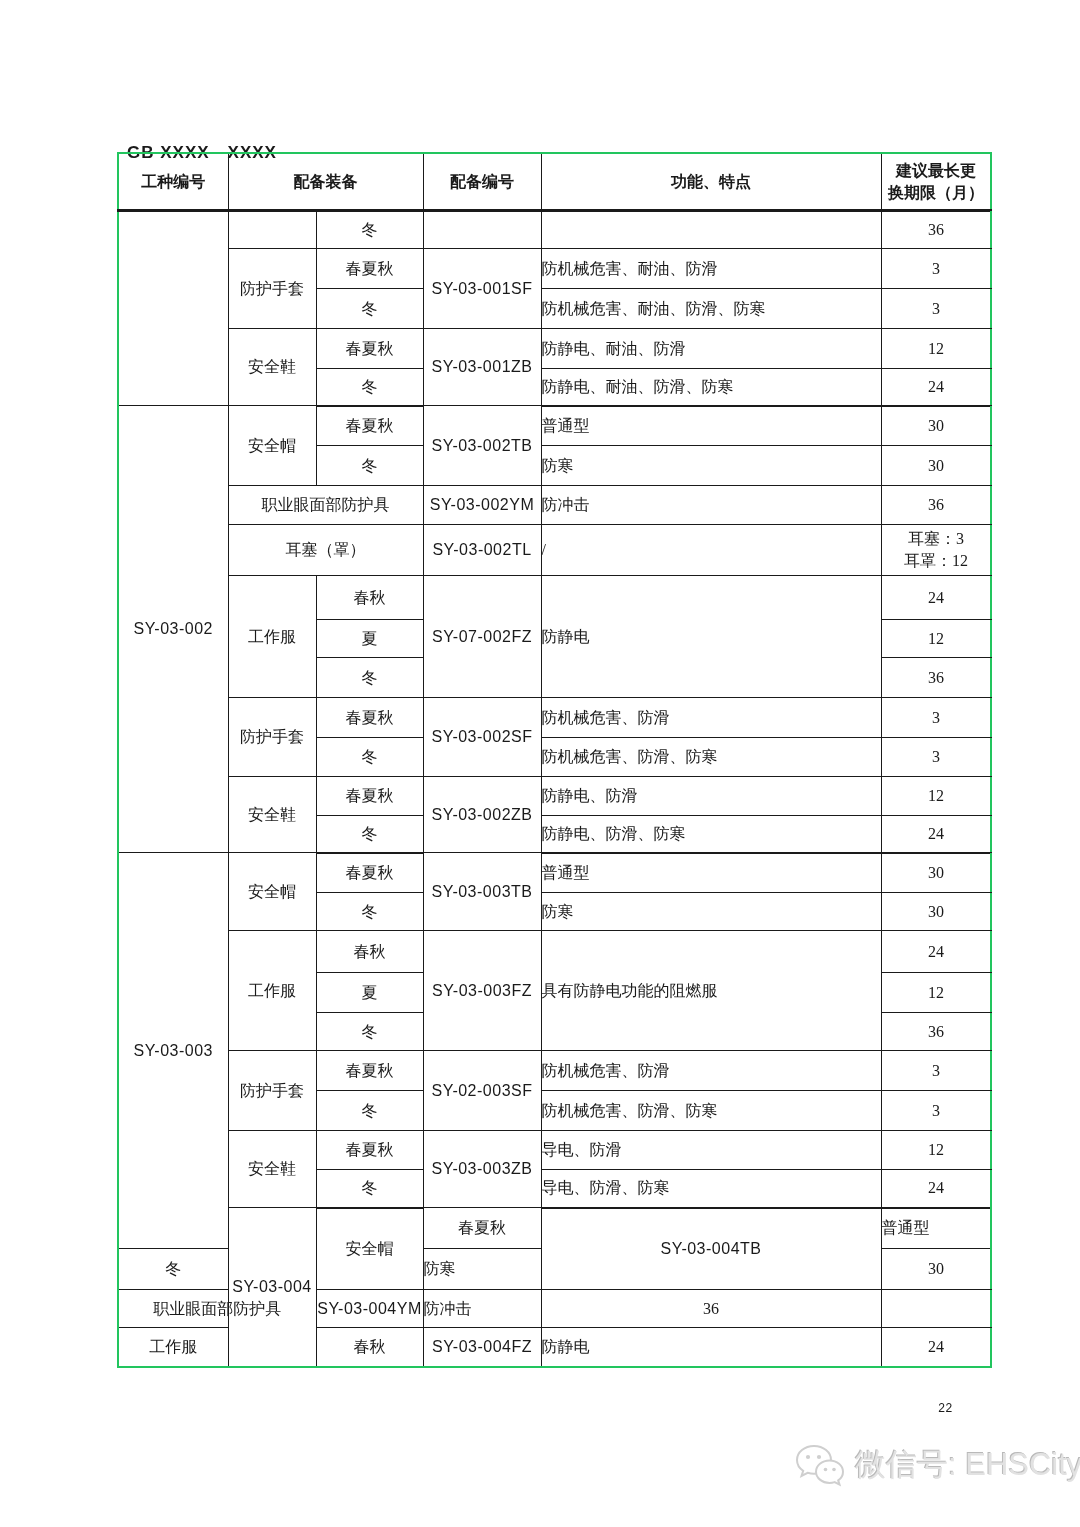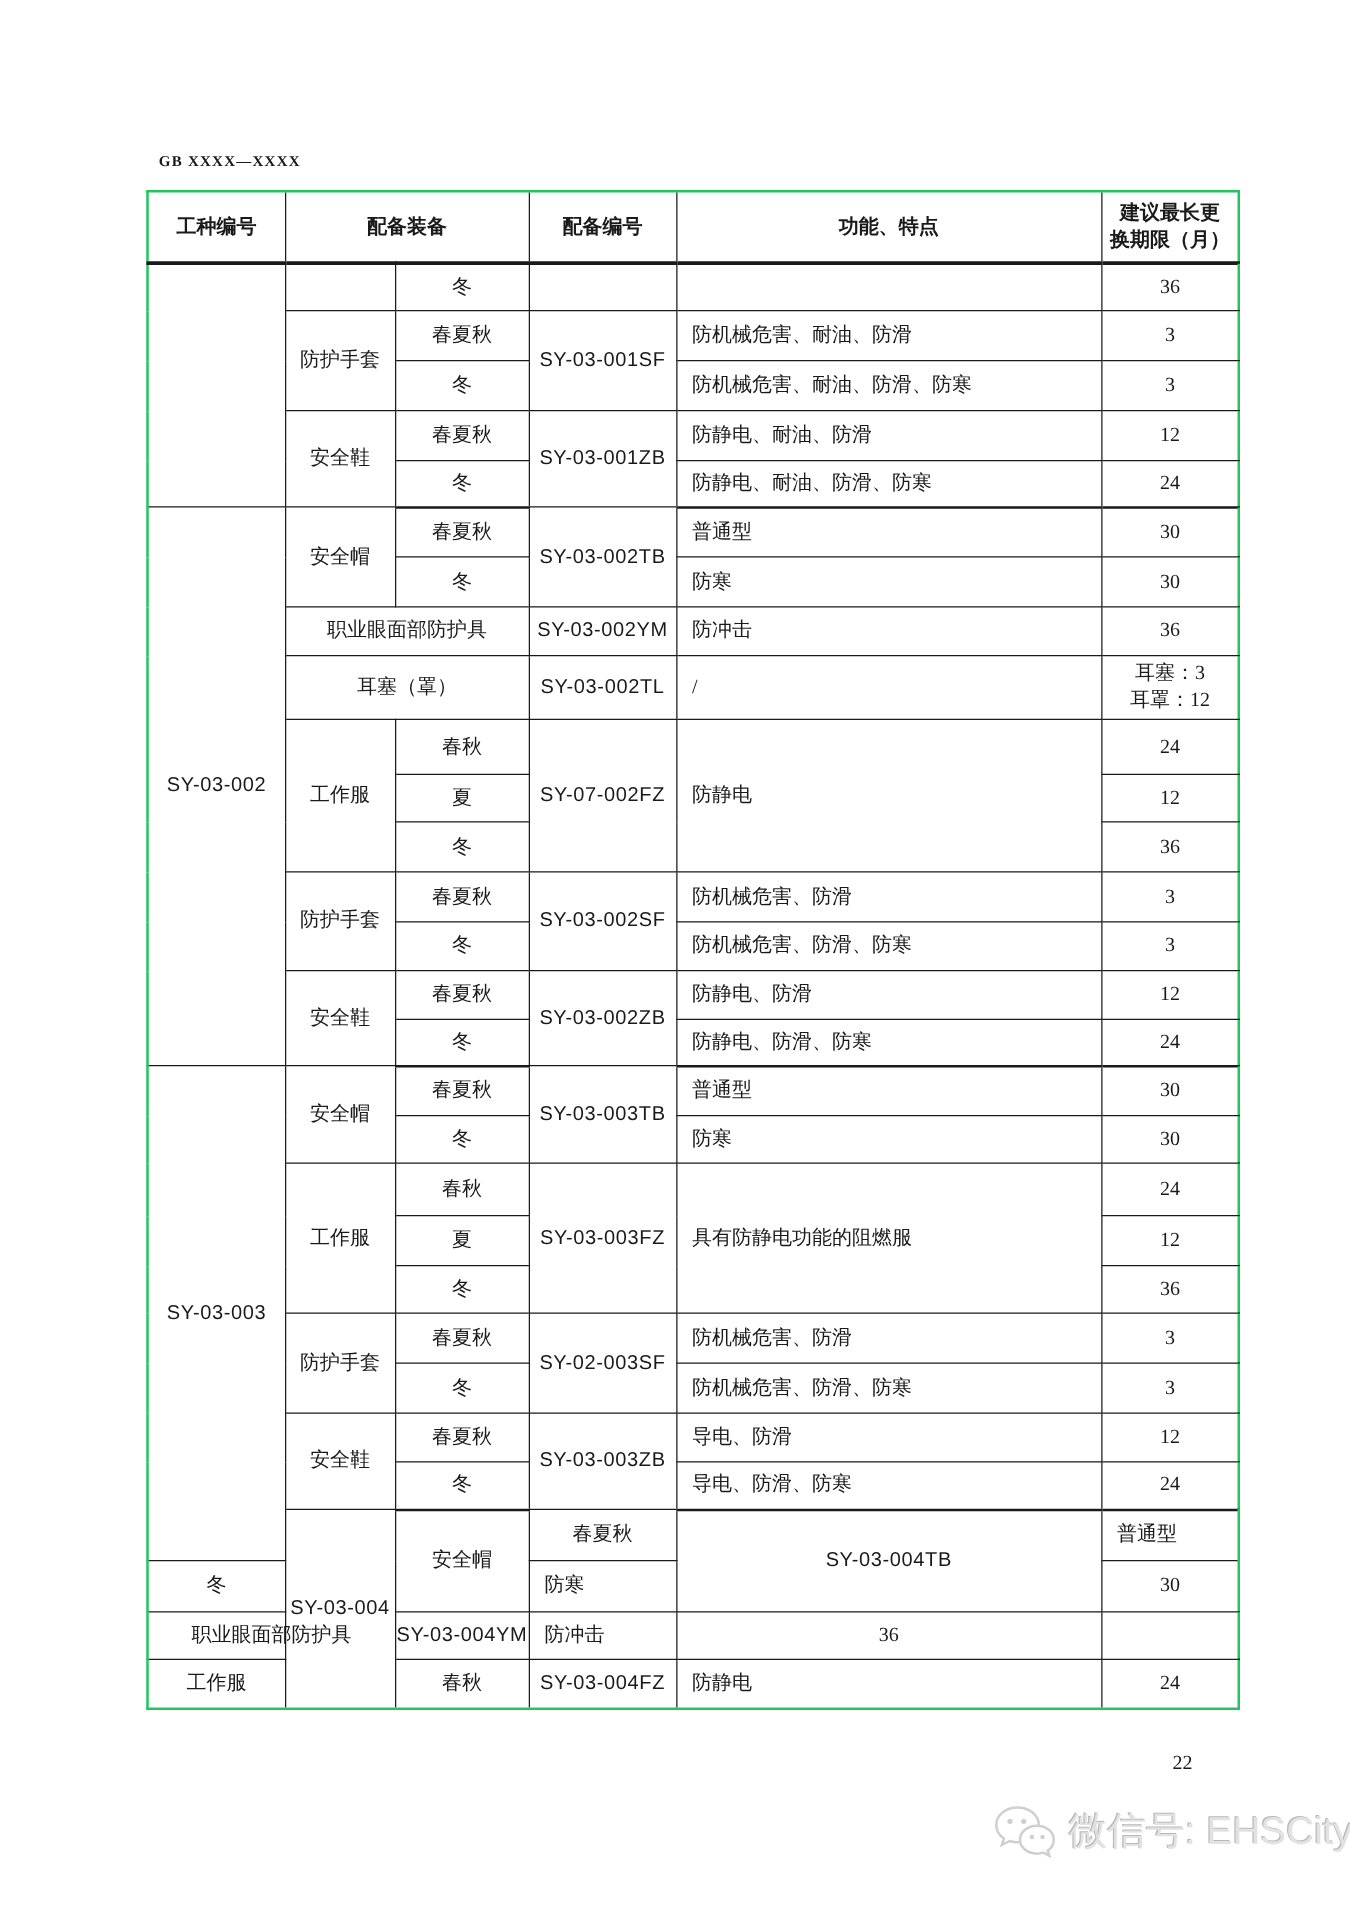--- a/index.html
+++ b/index.html
@@ -11,24 +11,24 @@
     width: 1080px;
     height: 1527px;
     position: relative;
     font-family: "Liberation Serif", serif;
     color: #1a1a1a;
     overflow: hidden;
   }
   .doc-code {
     position: absolute;
     left: 127px;
-    top: 122px;
-    font-family: Liberation Serif, serif;
+    top: 143px;
+    font-family: Liberation Sans, sans-serif;
     font-weight: bold;
-    font-size: 12px;
+    font-size: 17px;
     letter-spacing: 1px;
     white-space: pre;
   }
   table.equip {
     position: absolute;
     left: 117px;
     top: 152px;
     width: 873px;
     border-collapse: collapse;
     table-layout: fixed;
@@ -44,36 +44,35 @@
     overflow: hidden;
   }
   table.equip thead th {
     font-family: "Liberation Sans", sans-serif;
     font-weight: bold;
     border-bottom: 3px solid #1a1a1a;
     height: 55px;
   }
   table.equip td.features {
     text-align: left;
-    padding-left: 12px;
     padding-right: 6px;
   }
   table.equip td.code, table.equip td.worker_id {
     font-family: Liberation Sans, sans-serif;
     letter-spacing: 0.5px;
   }
   table.equip tr.section-end td {
     border-bottom: 2px solid #1a1a1a;
   }
   .page-number {
     position: absolute;
     left: 938px;
     top: 1402px;
-    font-size: 16px;
-    font-family: Liberation Serif, serif;
+    font-size: 12px;
+    font-family: Liberation Mono, monospace;
   }
   .watermark {
     position: absolute;
     left: 793px;
     top: 1440px;
     display: flex;
     align-items: center;
     gap: 10px;
   }
   .watermark-text {

